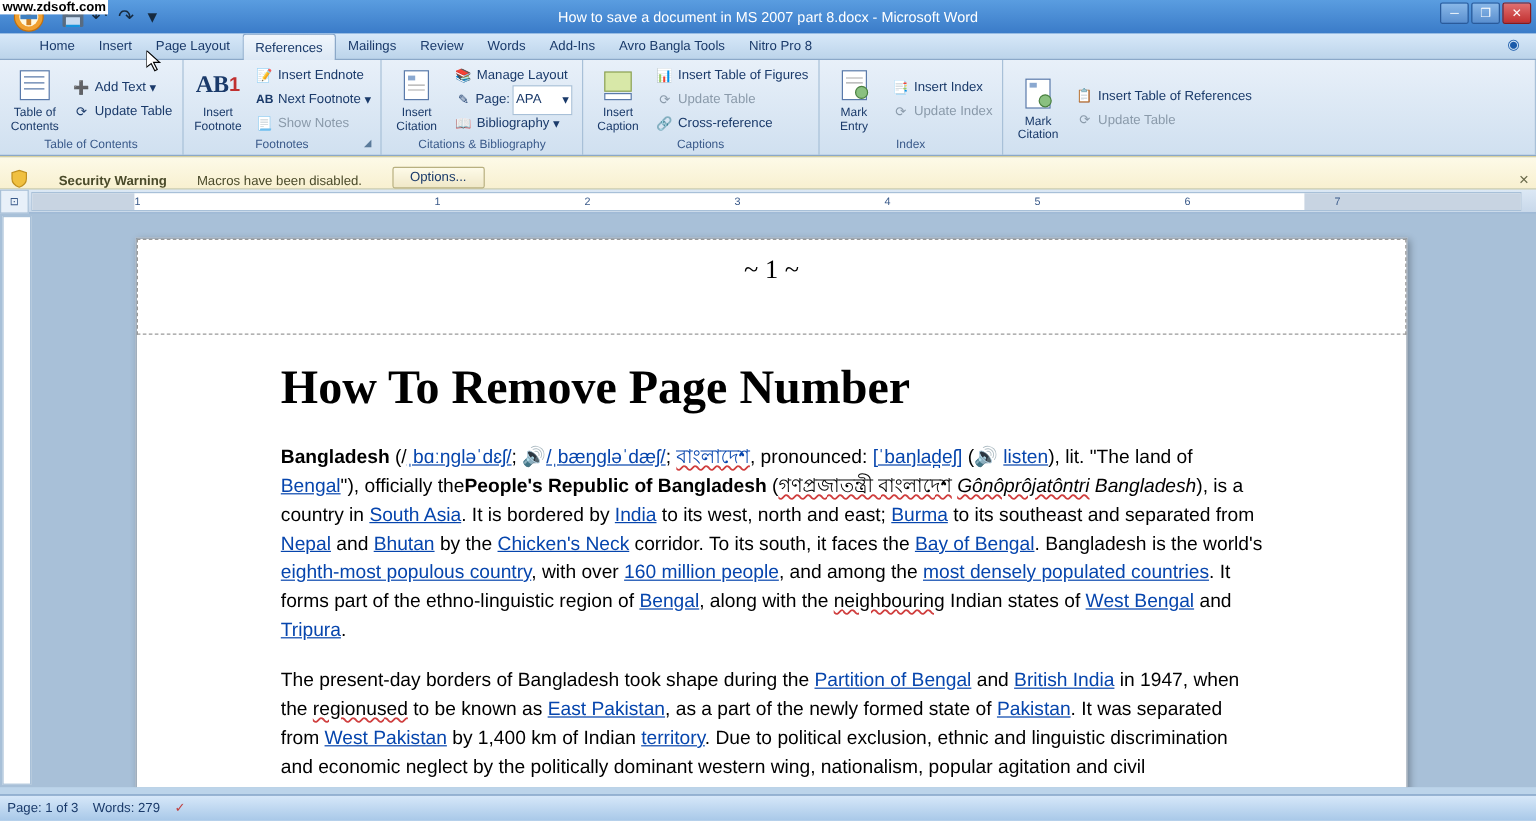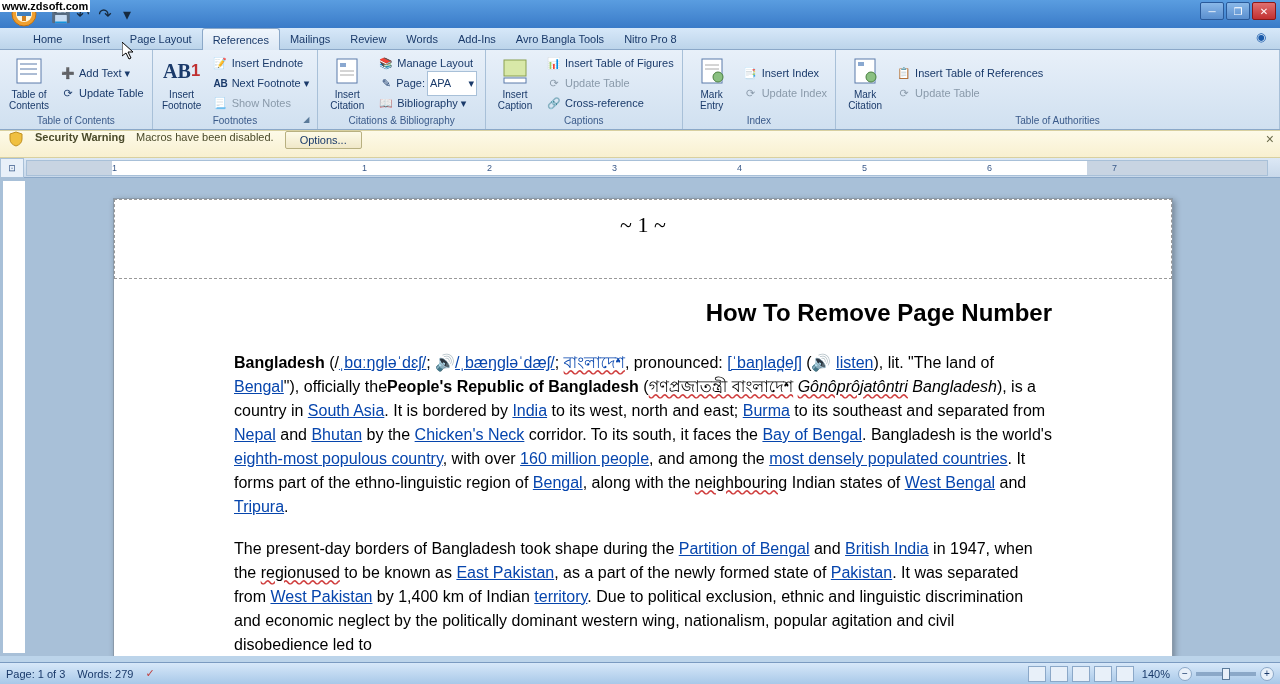--- a/index.html
+++ b/index.html
@@ -33,41 +33,41 @@
 .small-btns { display: flex; flex-direction: column; gap: 0; justify-content: center; }
 .small-btn { display: flex; align-items: center; gap: 3px; padding: 1px 4px; font-size: 11px; color: #1a3a6a; height: 20px; }
 .small-btn.disabled { color: #8a9aaa; }
 .small-btn .si { width: 16px; height: 16px; display: flex; align-items: center; justify-content: center; }
 .style-row { display: flex; align-items: center; gap: 2px; height: 20px; }
 .style-label { font-size: 11px; color: #1a3a6a; }
 .style-select { border: 1px solid #a8c0d8; background: #fff; font-size: 11px; width: 50px; height: 25px; padding: 0 2px; display: flex; align-items: center; justify-content: space-between; }
 .dialog-launcher { position: absolute; bottom: 2px; right: 2px; width: 12px; height: 12px; font-size: 8px; color: #5a7a9a; }
 
 
-.security-bar { height: 28px; background: linear-gradient(#fdfae8, #f8f0d0); border-top: 1px solid #d8d0a0; border-bottom: 1px solid #d8d0a0; display: flex; align-items: flex-start; padding: 0 8px; gap: 11px; position: relative; }
+.security-bar { height: 28px; background: linear-gradient(#fdfae8, #f8f0d0); border-top: 1px solid #d8d0a0; border-bottom: 1px solid #d8d0a0; display: flex; align-items: flex-end; padding: 0 8px; gap: 25px; position: relative; }
 .shield { width: 16px; height: 16px; }
 .sec-label { font-size: 11px; font-weight: bold; color: #4a4a2a; }
 .sec-msg { font-size: 11px; color: #4a4a2a; }
 .sec-opts { border: 1px solid #b8b080; background: linear-gradient(#fdfae8, #f0e8c8); padding: 2px 14px; font-size: 11px; color: #1a3a6a; border-radius: 2px; }
 .sec-close { position: absolute; right: 6px; font-size: 14px; color: #6a6a4a; }
 
 
 .ruler-area { height: 20px; background: linear-gradient(#dce8f5, #c8d8ea); display: flex; align-items: center; position: relative; border-bottom: 1px solid #8ba8c8; }
 .ruler-corner { width: 24px; height: 20px; background: #e8f0f9; border: 1px solid #a8c0d8; display: flex; align-items: center; justify-content: center; font-size: 9px; color: #3a5a8a; }
 .ruler-h { flex: 1; height: 16px; background: #fff; border: 1px solid #a8c0d8; margin: 0 12px 0 2px; position: relative; font-size: 9px; }
 .ruler-dark { position: absolute; height: 100%; background: #c8d4e2; }
 .ruler-tick { position: absolute; top: 2px; color: #3a5a8a; }
 
 
 .doc-area { position: absolute; top: 178px; left: 0; right: 0; bottom: 28px; background: #a8c0d8; overflow: hidden; display: flex; }
 .ruler-v { width: 24px; background: #fff; border: 1px solid #a8c0d8; margin: 2px; }
 .page-container { flex: 1; overflow: hidden; padding: 20px 0 0 85px; }
 .page { width: 1060px; background: #fff; border: 1px solid #8a9aaa; box-shadow: 2px 2px 6px rgba(0,0,0,0.3); padding: 60px 120px 20px 120px; min-height: 600px; }
 .page-header { border: 1px dashed #999; margin: -60px -120px 20px -120px; padding: 12px 0 40px 0; text-align: center; font-size: 22px; font-family: 'Times New Roman', serif; }
-.doc-h1 { font-size: 24px; font-weight: bold; text-align: right; font-family: Liberation Sans, sans-serif; margin-bottom: 24px; }
+.doc-h1 { font-size: 40px; font-weight: bold; text-align: left; font-family: Liberation Serif, serif; margin-bottom: 24px; }
 .doc-body { font-size: 16px; line-height: 1.5; font-family: Arial, sans-serif; }
 .doc-body p { margin-bottom: 18px; }
 .doc-body a { color: #0645ad; text-decoration: underline; }
 .doc-body .red-u { text-decoration: underline; text-decoration-style: wavy; text-decoration-color: #d04040; }
 .doc-body .speaker { color: #3a6aaa; }
 .doc-body .bn { font-family: Arial, sans-serif; }
 .doc-body strong { font-weight: bold; }
 
 
 .status-bar { position: absolute; bottom: 0; left: 0; right: 0; height: 22px; background: linear-gradient(#d7e8f9, #a8c8e8); border-top: 1px solid #7a9ac0; display: flex; align-items: center; padding: 0 6px; font-size: 11px; color: #1a3a6a; gap: 12px; }
@@ -93,20 +93,21 @@
         <rect x="11" y="6" width="4" height="14" fill="#d08020"></rect>
         <rect x="6" y="11" width="14" height="4" fill="#4080c0"></rect>
       </svg>
   </div>
   <div class="qat">
     <span class="qat-icon">💾</span>
     <span class="qat-icon">↶</span>
     <span class="qat-icon">↷</span>
     <span class="qat-icon">▾</span>
   </div>
+  <div class="title-text">How to save a document in MS 2007 part 8.docx - Microsoft Word</div>
   <div class="win-controls">
     <div class="win-btn">─</div>
     <div class="win-btn">❐</div>
     <div class="win-btn close">✕</div>
   </div>
 </div>
 
 <div class="tabs">
   <div class="tab">Home</div>
   <div class="tab">Insert</div>
@@ -279,21 +280,20 @@
         <div class="small-btn">
             <span class="si">📋</span>
             <span>Insert Table of References</span>
           </div>
         <div class="small-btn disabled">
             <span class="si">⟳</span>
             <span>Update Table</span>
           </div>
       </div>
     </div>
-    <div class="group-label">Table of Authorities</div>
   </div>
 </div>
 
 <div class="security-bar">
   <span class="shield"><svg width="16" height="16">
         <path d="M8 1 L14 3 L14 8 Q14 13 8 15 Q2 13 2 8 L2 3 Z" fill="#f0c040" stroke="#c09020"></path>
       </svg></span>
   <span class="sec-label">Security Warning</span>
   <span class="sec-msg">Macros have been disabled.</span>
   <button class="sec-opts">Options...</button>
@@ -327,30 +327,17 @@
         <p>The present-day borders of Bangladesh took shape during the <a href="#">Partition of Bengal</a> and <a href="#">British India</a> in 1947, when the <span class="red-u">regionused</span> to be known as <a href="#">East Pakistan</a>, as a part of the newly formed state of <a href="#">Pakistan</a>. It was separated from <a href="#">West Pakistan</a> by 1,400 km of Indian <a href="#">territory</a>. Due to political exclusion, ethnic and linguistic discrimination and economic neglect by the politically dominant western wing, nationalism, popular agitation and civil disobedience led to</p>
       </div>
     </div>
   </div>
 </div>
 
 <div class="status-bar">
   <span>Page: 1 of 3</span>
   <span>Words: 279</span>
   <span style="color:#c04040">✓</span>
-  <div class="status-right">
-    <div class="view-btn"></div>
-    <div class="view-btn"></div>
-    <div class="view-btn"></div>
-    <div class="view-btn"></div>
-    <div class="view-btn"></div>
-    <span class="zoom">140%</span>
-    <div class="zoom-ctrl">−</div>
-    <div class="zoom-slider">
-        <div class="zoom-thumb"></div>
-      </div>
-    <div class="zoom-ctrl">+</div>
-  </div>
 </div>
 
 <svg class="cursor-arrow" viewBox="0 0 14 18">
     <path d="M0 0 L0 14 L4 11 L7 17 L9 16 L6 10 L11 10 Z" fill="#fff" stroke="#000"></path>
   </svg>
 
 </body></html>

